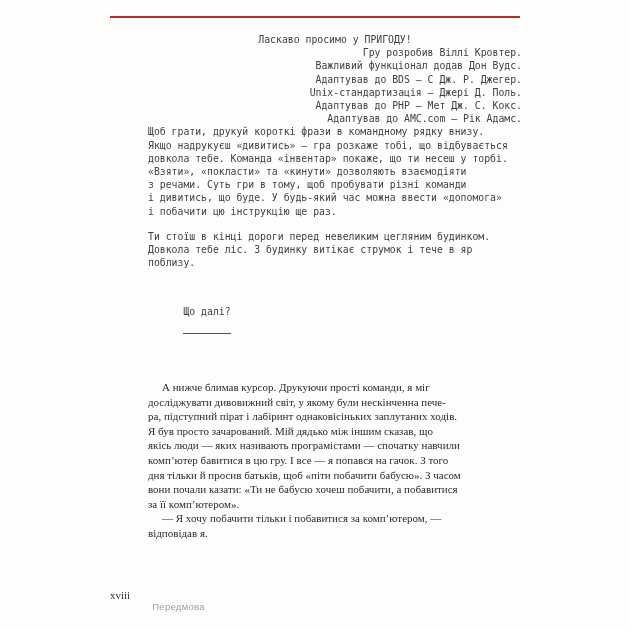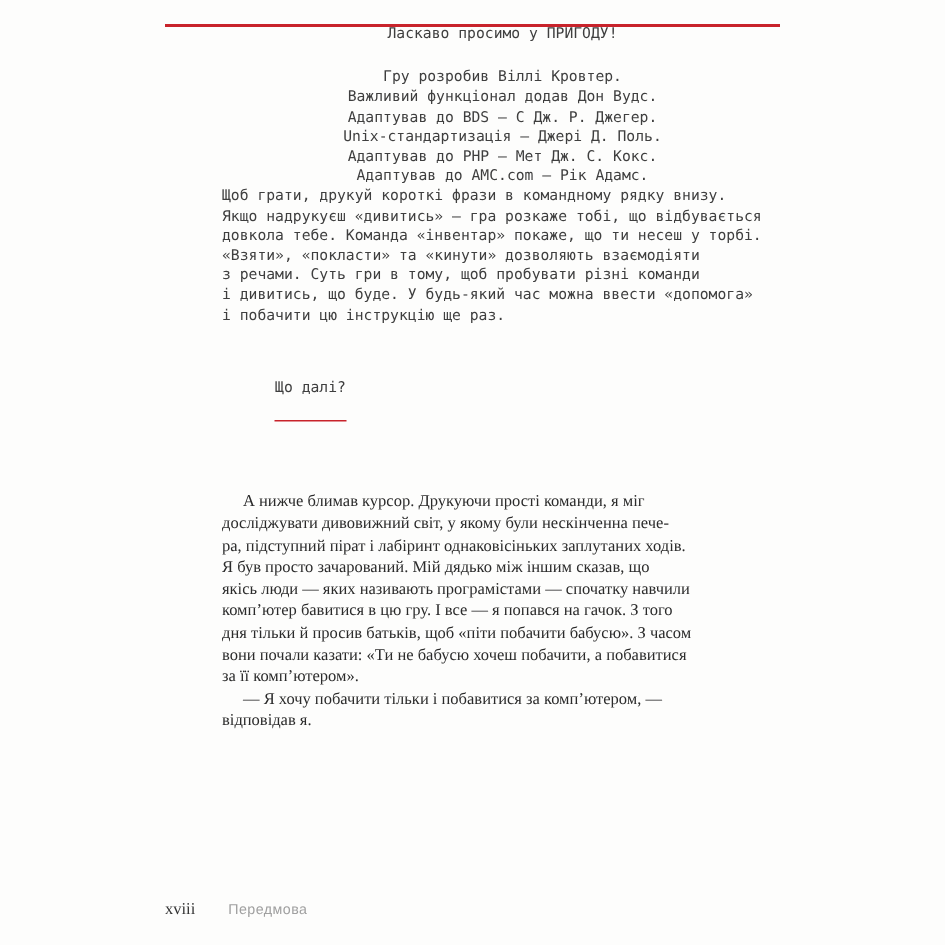--- a/index.html
+++ b/index.html
@@ -18,36 +18,36 @@
   .top-rule {
     position: absolute;
     top: 16px;
     left: 110px;
     right: 110px;
     height: 2px;
     background: #c8232b;
   }
   .content {
     position: absolute;
-    top: 14px;
+    top: 31px;
     left: 148px;
     width: 374px;
   }
   .mono {
     font-family: "DejaVu Sans Mono", monospace;
     font-size: 9.8px;
     line-height: 13.2px;
     color: #3f3f3f;
     white-space: pre-wrap;
   }
   .mono-center {
     text-align: center;
   }
   .terminal-welcome   { margin-top: 2px; }
-  .terminal-credits   { margin-top: 16px; }
+  .terminal-credits   { margin-top: 0; text-align: right; }
   .terminal-instructions { }
   .terminal-question  { margin-top: 25px; }
   .terminal-location  { margin-top: 12px; }
   .terminal-prompt    { margin-top: 22px; }
   .prompt-underline {
     display: inline-block;
     border-bottom: 1.5px solid #c8232b;
     padding-bottom: 15px;
   }
   .serif-block {
@@ -62,21 +62,21 @@
     text-indent: 14px;
   }
   .body-dialogue {
     text-indent: 14px;
   }
   .footer {
     position: absolute;
     left: 110px;
     bottom: 18px;
     display: flex;
-    align-items: flex-end;
+    align-items: center;
   }
   .page-number {
     font-family: "Liberation Serif", "DejaVu Serif", serif;
     font-size: 11px;
     color: #333333;
   }
   .chapter-title {
     font-family: "Liberation Sans", sans-serif;
     font-size: 9.5px;
     color: #a0a0a0;
@@ -105,20 +105,23 @@
 
     <div class="mono terminal-instructions">Щоб грати, друкуй короткі фрази в командному рядку внизу.
 Якщо надрукуєш «дивитись» — гра розкаже тобі, що відбувається
 довкола тебе. Команда «інвентар» покаже, що ти несеш у торбі.
 «Взяти», «покласти» та «кинути» дозволяють взаємодіяти
 з речами. Суть гри в тому, щоб пробувати різні команди
 і дивитись, що буде. У будь-який час можна ввести «допомога»
 і побачити цю інструкцію ще раз.</div>
 
 
+    <div class="mono terminal-location">Ти стоїш в кінці дороги перед невеликим цегляним будинком.
+Довкола тебе ліс. З будинку витікає струмок і тече в яр
+поблизу.</div>
 
     <div class="mono terminal-prompt">
       <span class="prompt-underline">Що далі?</span>
     </div>
 
     <div class="serif-block body-paragraph">А нижче блимав курсор. Друкуючи прості команди, я міг
 досліджувати дивовижний світ, у якому були нескінченна пече-
 ра, підступний пірат і лабіринт однаковісіньких заплутаних ходів.
 Я був просто зачарований. Мій дядько між іншим сказав, що
 якісь люди — яких називають програмістами — спочатку навчили

